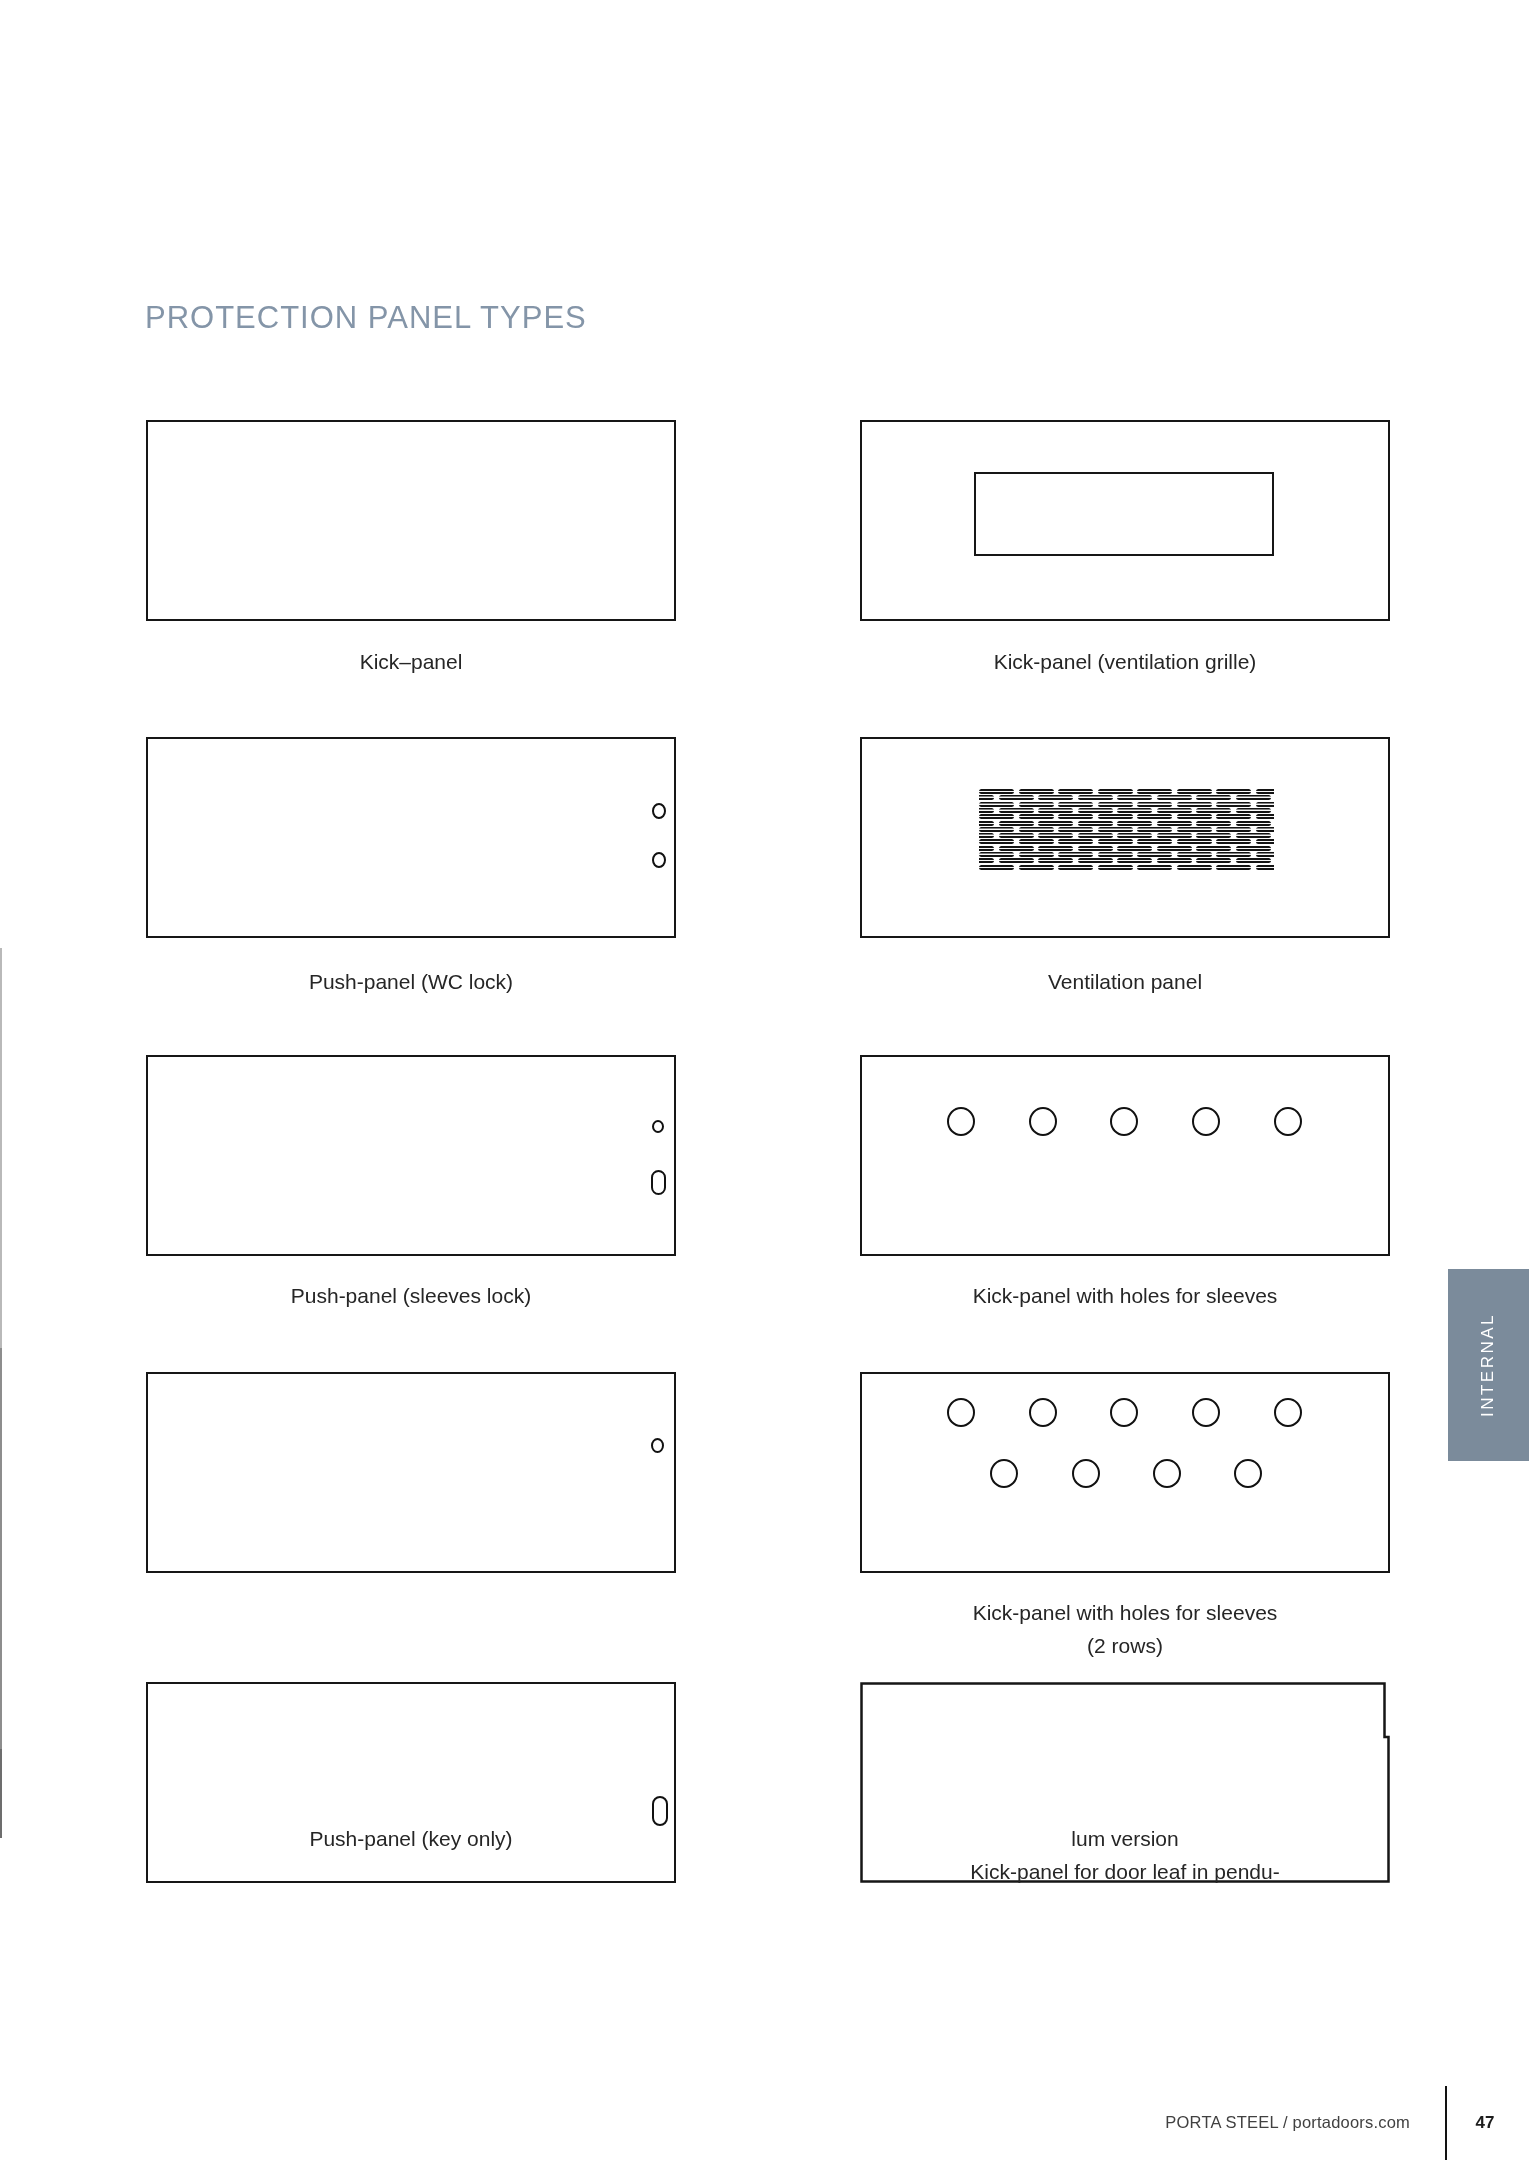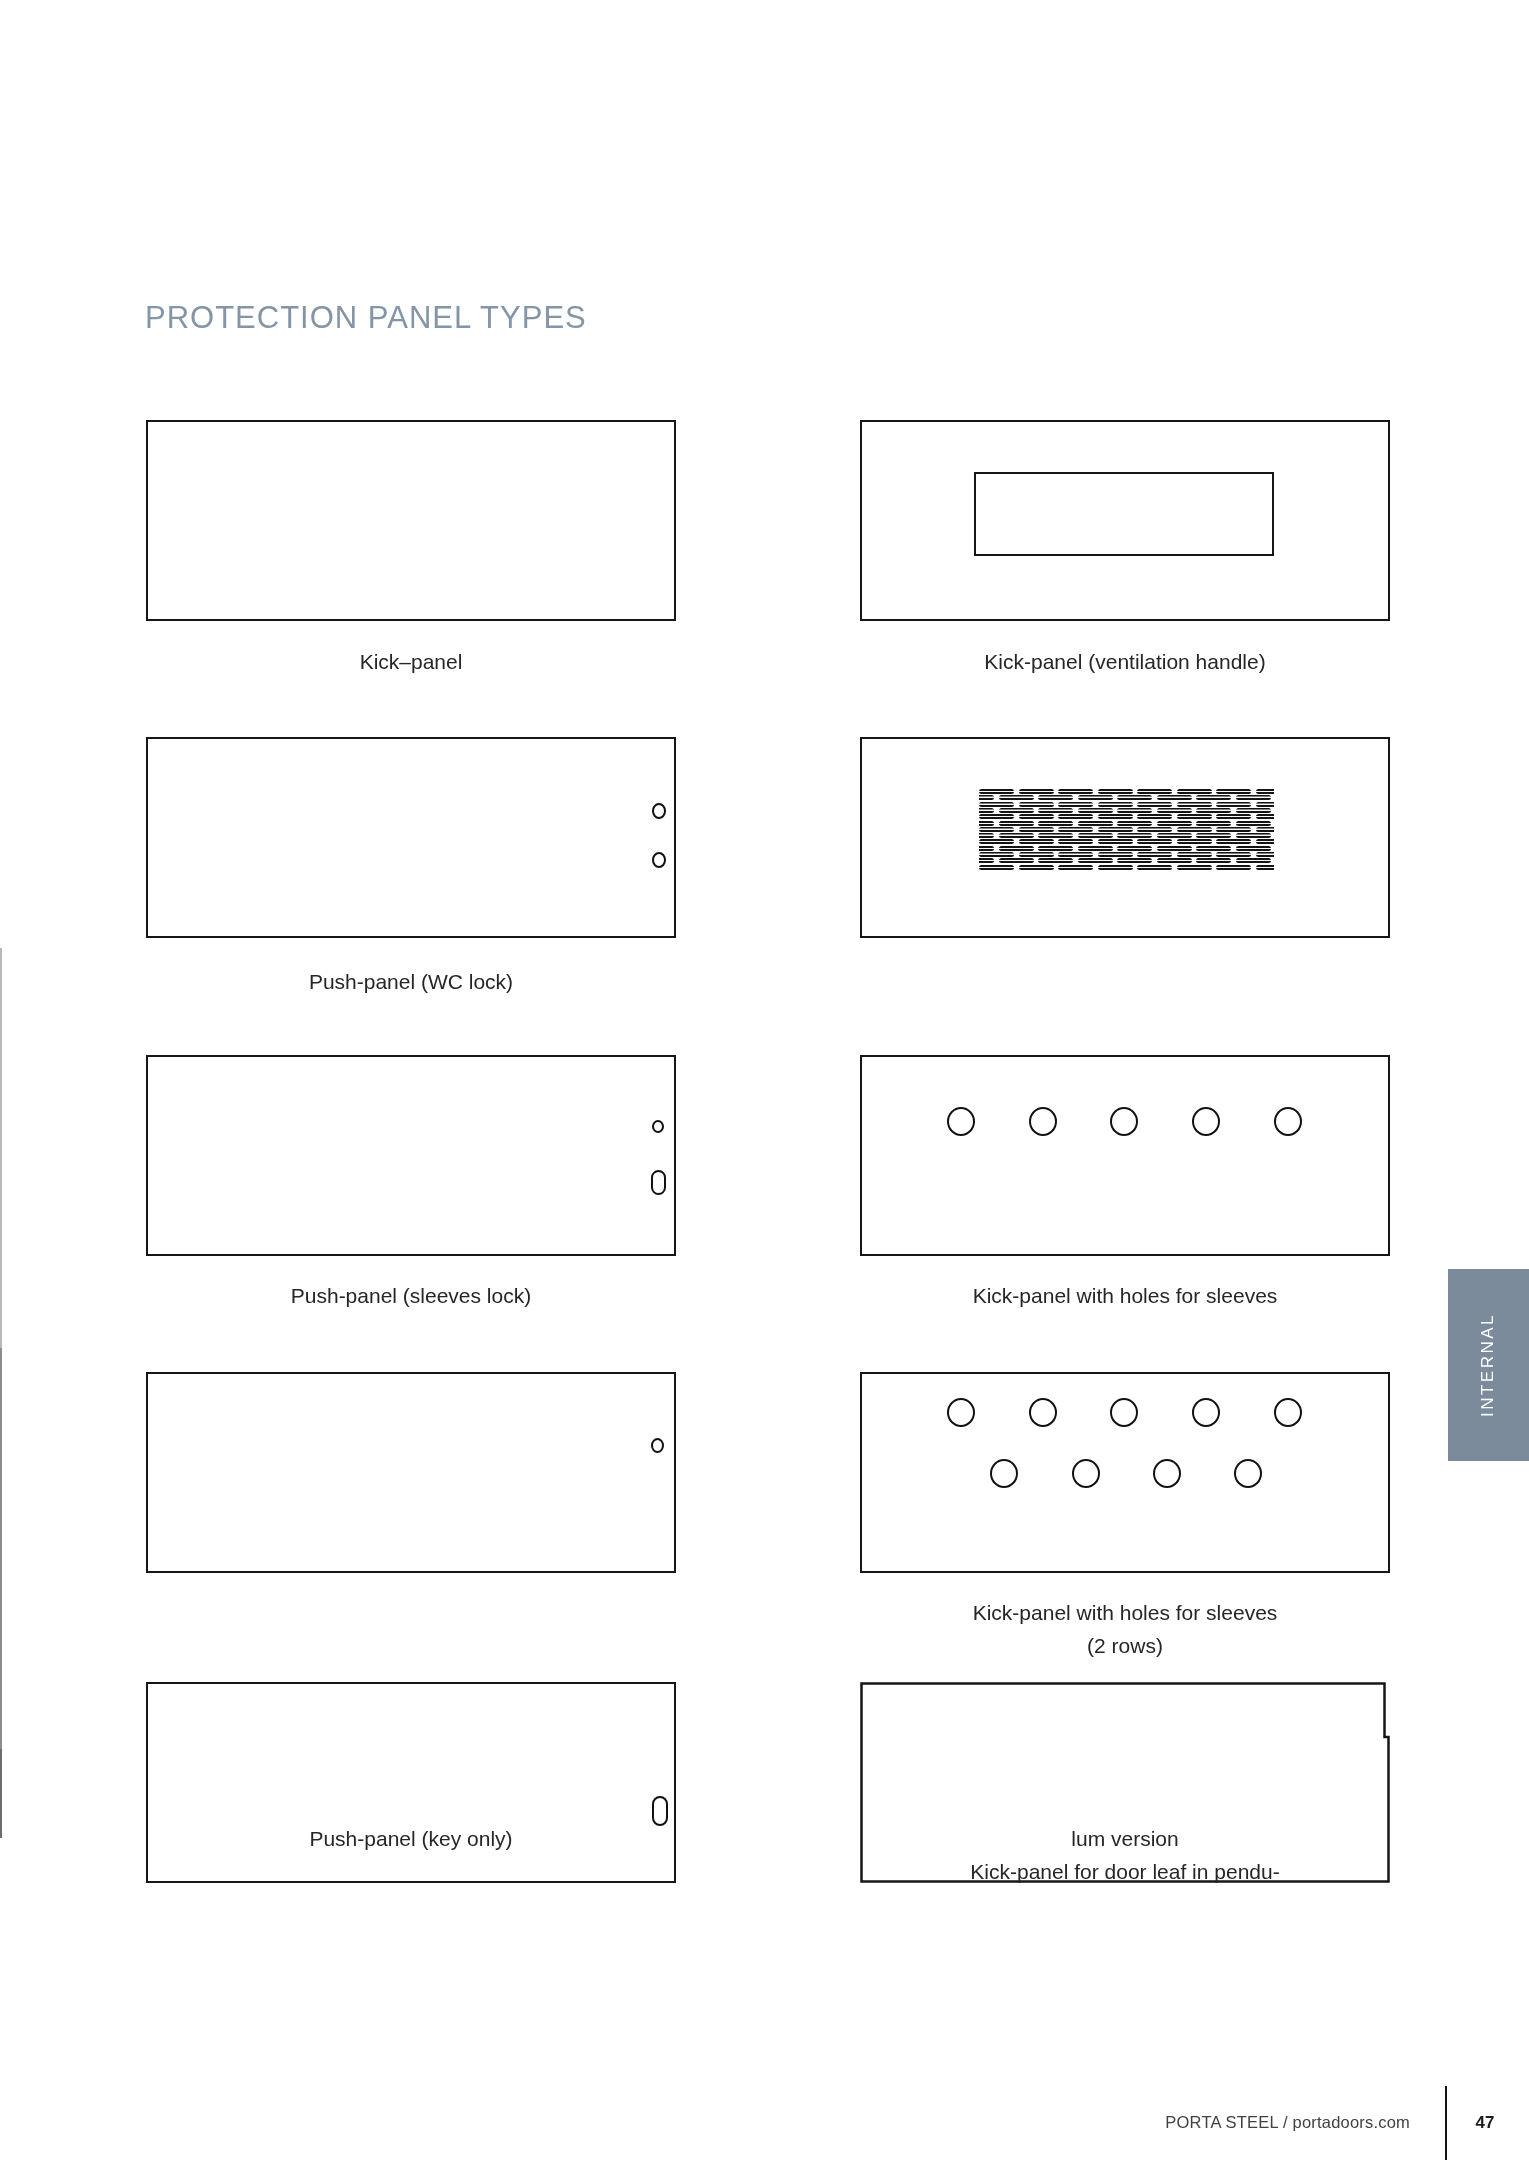--- a/index.html
+++ b/index.html
@@ -71,21 +71,21 @@
 
   <div class="panel col-l row1"></div>
   <div class="caption col-l cap1">
     <span>Kick–panel</span>
   </div>
 
   <div class="panel col-r row1">
     <div class="inner-rect" style="left:112px;top:50px;width:300px;height:84px;"></div>
   </div>
   <div class="caption col-r cap1">
-    <span>Kick-panel (ventilation handle)</span>
+    <span>Kick-panel (ventilation grille)</span>
   </div>
 
   <div class="panel col-l row2">
     <div class="hole" style="left:504px;top:64px;width:14px;height:16px;"></div>
     <div class="hole" style="left:504px;top:113px;width:14px;height:16px;"></div>
   </div>
   <div class="caption col-l cap2">
     <span>Push-panel (WC lock)</span>
   </div>
 
@@ -190,20 +190,23 @@
         <div class="slat" style="left: 0px; top: 75.6px; width: 35px;"></div>
         <div class="slat" style="left: 39.5px; top: 75.6px; width: 35px;"></div>
         <div class="slat" style="left: 79px; top: 75.6px; width: 35px;"></div>
         <div class="slat" style="left: 118.5px; top: 75.6px; width: 35px;"></div>
         <div class="slat" style="left: 158px; top: 75.6px; width: 35px;"></div>
         <div class="slat" style="left: 197.5px; top: 75.6px; width: 35px;"></div>
         <div class="slat" style="left: 237px; top: 75.6px; width: 35px;"></div>
         <div class="slat" style="left: 276.5px; top: 75.6px; width: 35px;"></div>
       </div>
   </div>
+  <div class="caption col-r cap2">
+    <span>Ventilation panel</span>
+  </div>
 
   <div class="panel col-l row3">
     <div class="hole" style="left:504px;top:63px;width:12px;height:13px;"></div>
     <div class="hole" style="left:503px;top:113px;width:15px;height:25px;border-radius:8px;"></div>
   </div>
   <div class="caption col-l cap3">
     <span>Push-panel (sleeves lock)</span>
   </div>
 
   <div class="panel col-r row3">

